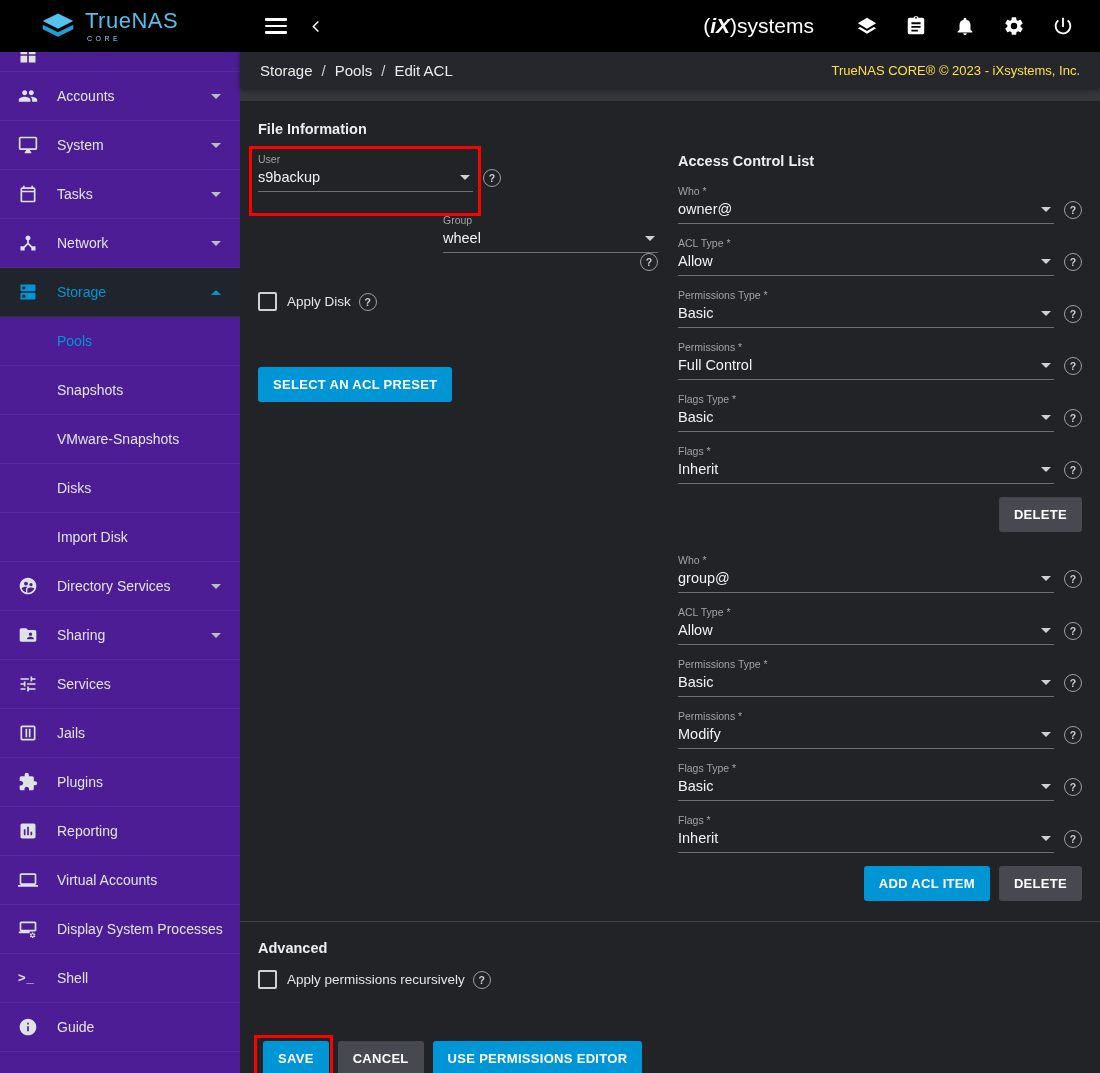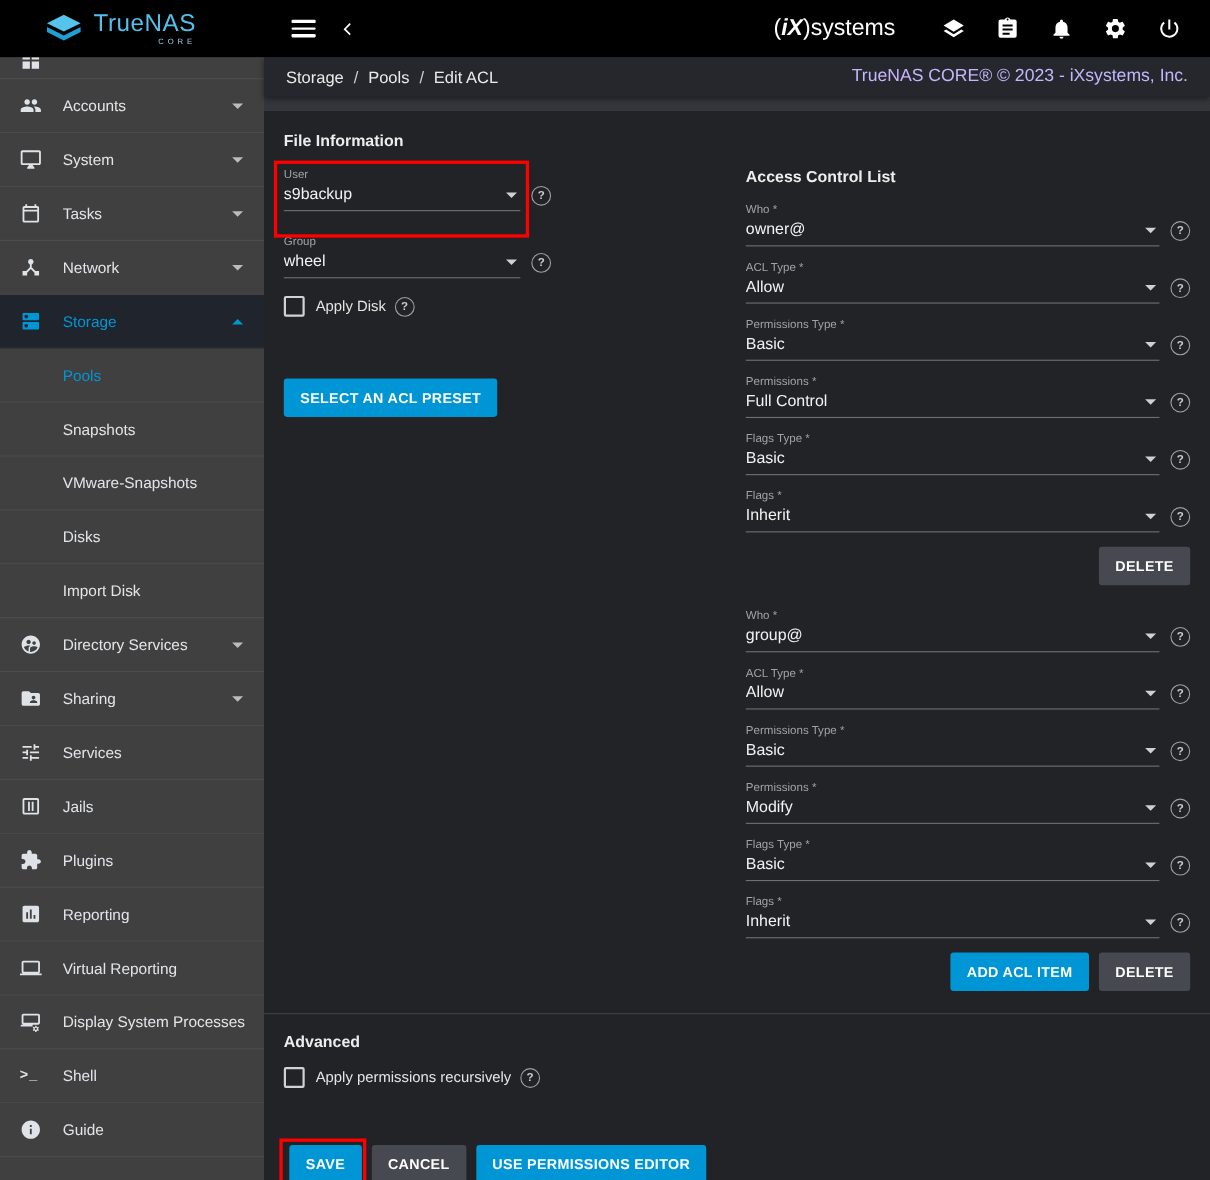--- a/index.html
+++ b/index.html
@@ -1,20 +1,20 @@
 <!DOCTYPE html>
 <html><head>
 <meta charset="utf-8">
 <style>
   html,body{margin:0;padding:0;background:#0d0d0d;}
   .app{position:relative;width:1100px;height:1073px;overflow:hidden;background:#1d1e22;
        font-family:"Liberation Sans",sans-serif;color:#e6e6e6;}
 
   
-  .topbar{height:52px;background:#000;display:flex;align-items:center;text-align:right;}
+  .topbar{height:52px;background:#000;display:flex;align-items:center;}
   .logo-wrap{width:240px;flex:none;display:flex;align-items:center;padding-left:40px;box-sizing:border-box;gap:9px;cursor:pointer;}
   .logo-mark svg{width:36px;height:28px;display:block;}
   .logo-text{display:flex;flex-direction:column;line-height:1;}
   .logo-name{font-size:22px;color:#53c0ec;letter-spacing:.5px;}
   .logo-core{font-size:7px;letter-spacing:3.5px;color:#9bd4ee;margin-top:3px;padding-left:2px;}
   .hamburger{margin-left:25px;width:22px;display:flex;flex-direction:column;gap:4px;cursor:pointer;}
   .hamburger span{height:2.5px;background:#fff;border-radius:1px;}
   .collapse{margin-left:22px;cursor:pointer;display:flex;align-items:center;}
   .collapse svg{width:15px;height:15px;stroke:#fff;stroke-width:2.4;fill:none;}
   .top-right{margin-left:auto;display:flex;align-items:center;gap:25px;padding-right:25px;}
@@ -22,21 +22,21 @@
   .ix-ix{font-style:italic;font-weight:bold;}
   .ix-ix::before{content:"(";font-style:normal;font-weight:normal;}
   .ix-ix::after{content:")";font-style:normal;font-weight:normal;}
   .top-icon{width:24px;height:24px;display:flex;align-items:center;justify-content:center;cursor:pointer;}
   .top-icon svg{width:22px;height:22px;fill:#fff;}
 
   
   .body{display:flex;height:1021px;}
 
   
-  .sidebar{width:240px;flex:none;background:#404040;overflow:hidden;}
+  .sidebar{width:240px;flex:none;background:#4c1d95;overflow:hidden;}
   .nav-item{height:49px;display:flex;align-items:center;padding:0 14px 0 18px;
             border-bottom:1px solid rgba(255,255,255,.06);cursor:pointer;box-sizing:border-box;}
   .nav-frag{height:19px;display:flex;align-items:flex-start;padding-left:18px;overflow:hidden;
             border-bottom:1px solid rgba(255,255,255,.06);}
   .nav-frag svg{width:20px;height:20px;margin-top:-7px;fill:#dfe2e6;}
   .nav-icon{width:20px;height:20px;margin-right:19px;flex:none;color:#dfe2e6;}
   .nav-icon svg{width:20px;height:20px;display:block;fill:currentColor;}
   .nav-label{font-size:14px;color:#e2e4e8;flex:1;white-space:nowrap;overflow:hidden;}
   .nav-chevron{width:0;height:0;border-left:5px solid transparent;border-right:5px solid transparent;
                border-top:5px solid #b9bcc1;margin-right:5px;flex:none;}
@@ -49,21 +49,21 @@
   .shell-glyph::before{content:">_";}
 
   
   .main{flex:1;display:flex;flex-direction:column;background:#35363b;min-width:0;}
   .breadcrumb-bar{height:36px;flex:none;background:#26272c;display:flex;align-items:center;
                   padding:0 20px;box-shadow:0 2px 5px rgba(0,0,0,.45);position:relative;z-index:2;}
   .crumb{font-size:15px;color:#ebebeb;cursor:pointer;}
   .crumb.current{cursor:default;}
   .crumb-sep{margin:0 9px;color:#cfcfcf;font-size:15px;}
   .crumb-sep::before{content:"/";}
-  .copyright{margin-left:auto;font-size:16px;color:#c4b5fd;}
+  .copyright{margin-left:auto;font-size:13px;color:#fde047;}
 
   .content{flex:1;position:relative;min-height:0;}
   .card{margin-top:13px;background:#222327;height:calc(100% - 13px);box-sizing:border-box;
         padding:12px 18px 0;overflow:hidden;}
 
   .form-grid{display:flex;}
   .col-left{width:420px;flex:none;box-sizing:border-box;padding-right:20px;}
   .col-right{flex:1;min-width:0;margin-top:32px;}
   .section-title{font-size:14.5px;font-weight:bold;color:#ededed;margin:8px 0 16px;}
 
@@ -85,21 +85,21 @@
   .checkbox{width:15px;height:15px;border:2px solid #cfd3d8;border-radius:2px;position:relative;
             flex:none;cursor:pointer;background:transparent;}
   .checkbox[data-checked="true"]::after{content:"✓";position:absolute;left:1px;top:-3px;
             font-size:14px;color:#fff;font-weight:bold;}
   .check-label{font-size:13.5px;color:#e4e4e4;margin:0 8px 0 10px;white-space:nowrap;}
   .check-row .help{margin:0;}
 
   .user-block{position:relative;margin-bottom:22px;}
   .user-block .field-row{margin-bottom:0;}
   .group-block{margin-bottom:0;}
-  .group-block .field-row{margin-bottom:16px;}
+  .group-block .field-row{margin-bottom:16px;flex-direction:column;}
 
   
   .btn{display:inline-flex;align-items:center;justify-content:center;border:none;border-radius:3px;
        color:#fff;font-family:inherit;font-weight:bold;font-size:13px;letter-spacing:.3px;
        padding:0 15px;height:35px;cursor:pointer;white-space:nowrap;}
   .btn.blue{background:#0095d5;}
   .btn.gray{background:#46494f;}
   .preset-btn{margin-top:56px;}
   .entry-actions{display:flex;justify-content:flex-end;gap:9px;margin:10px 0 22px;}
   .entry2 .entry-actions{margin-bottom:0;}
@@ -302,21 +302,21 @@
           </span>
         <span class="nav-label">Reporting</span>
       </div>
 
       <div class="nav-item">
         <span class="nav-icon">
             <svg viewBox="0 0 24 24">
               <path d="M20 18c1.1 0 1.99-.9 1.99-2L22 6c0-1.1-.9-2-2-2H4c-1.1 0-2 .9-2 2v10c0 1.1.9 2 2 2H0v2h24v-2h-4zM4 6h16v10H4V6z"></path>
             </svg>
           </span>
-        <span class="nav-label">Virtual Reporting</span>
+        <span class="nav-label">Virtual Accounts</span>
       </div>
 
       <div class="nav-item">
         <span class="nav-icon">
             <svg viewBox="0 0 24 24">
               <path d="M20 15c1.1 0 2-.9 2-2V5c0-1.1-.9-2-2-2H4c-1.1 0-2 .9-2 2v8c0 1.1.9 2 2 2H1v2h13v-2H20zM4 5h16v8H4V5z"></path>
               <path d="M19.9 19.1l1-.6-.7-1.2-1.1.4c-.2-.2-.4-.3-.7-.4l-.2-1.1h-1.4l-.2 1.1c-.3.1-.5.2-.7.4l-1.1-.4-.7 1.2 1 .6v.9l-1 .6.7 1.2 1.1-.4c.2.2.4.3.7.4l.2 1.1h1.4l.2-1.1c.3-.1.5-.2.7-.4l1.1.4.7-1.2-1-.6v-.9zm-2.4 1.6c-.7 0-1.2-.5-1.2-1.2s.5-1.2 1.2-1.2 1.2.5 1.2 1.2-.5 1.2-1.2 1.2z"></path>
             </svg>
           </span>
         <span class="nav-label">Display System Processes</span>

